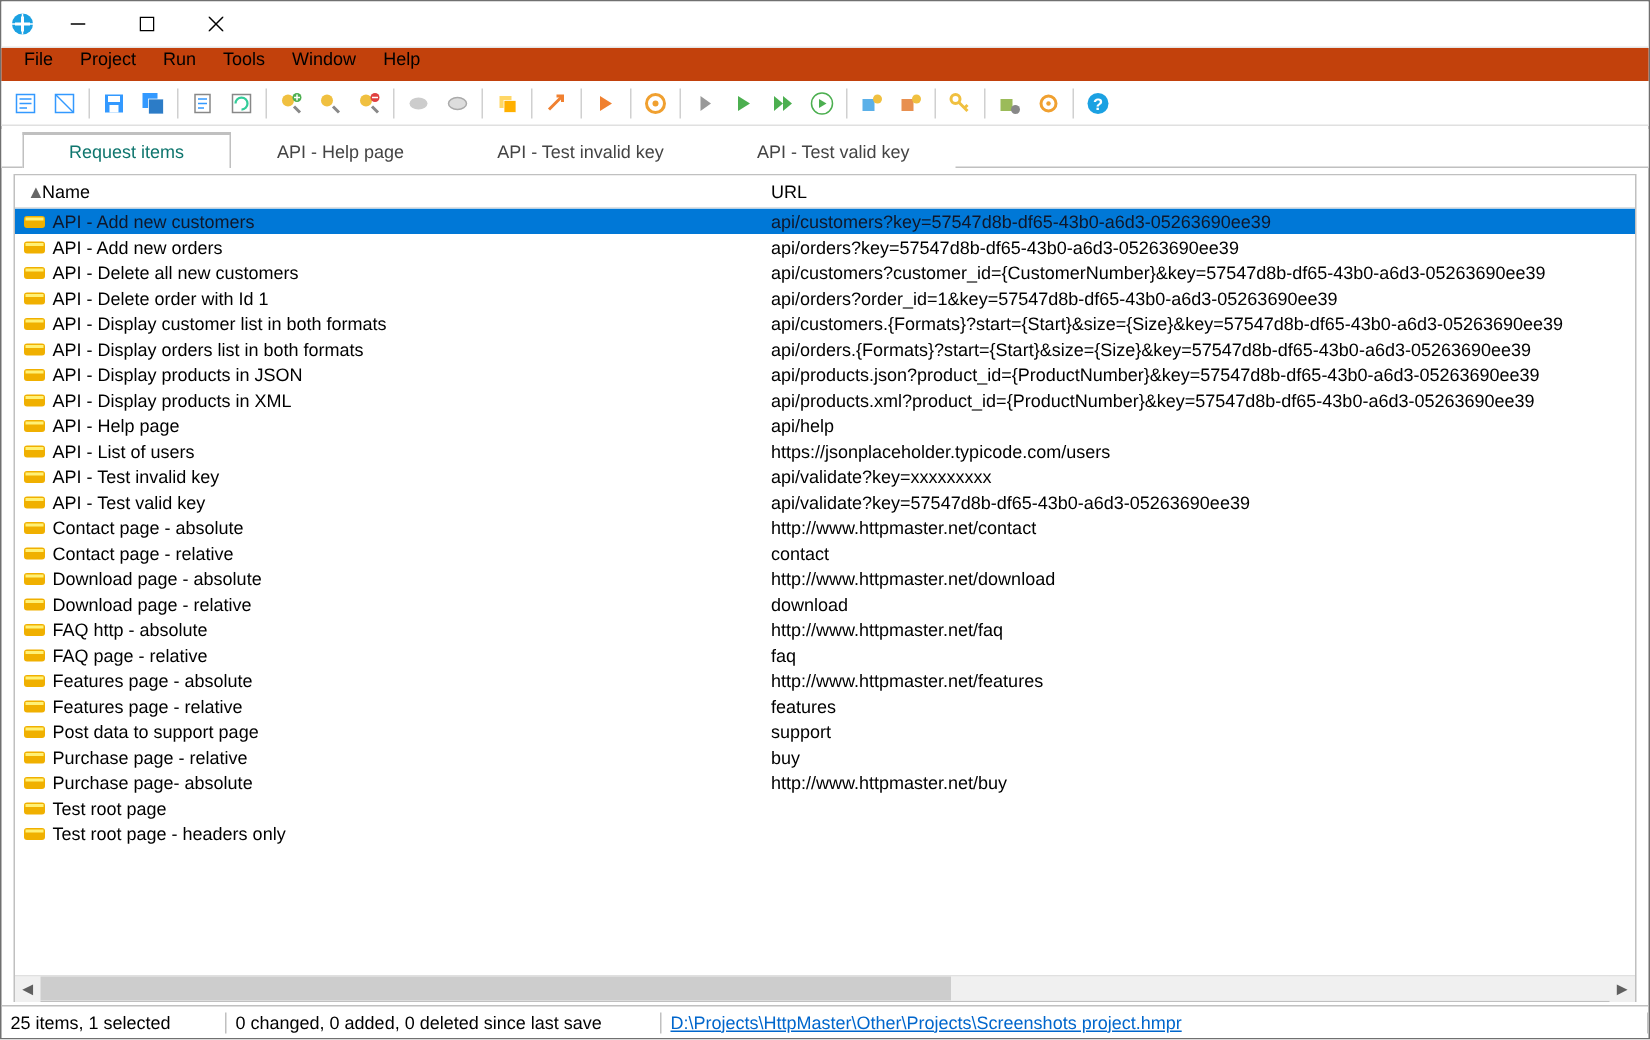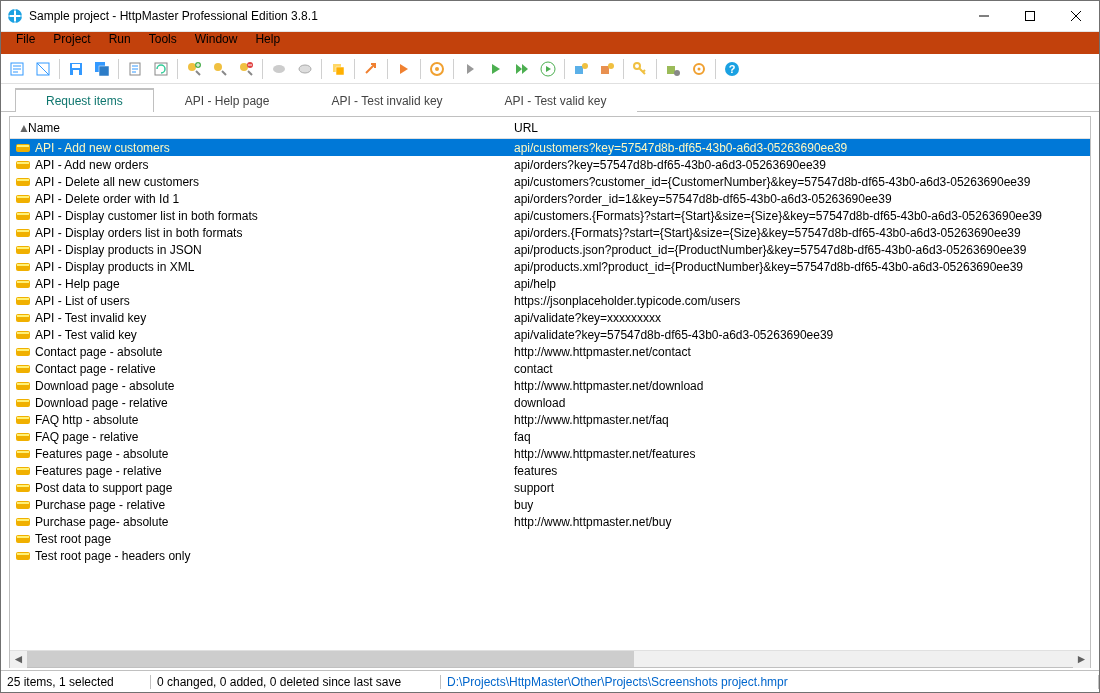--- a/index.html
+++ b/index.html
@@ -27,51 +27,50 @@
   .tab:not(.active){color:#444}
   
   .content{flex:1;display:flex;flex-direction:column;border:1px solid #c0c0c0;margin:4px 8px 2px;min-height:0}
   .list-header{height:22px;display:flex;align-items:center;border-bottom:1px solid #e0e0e0;background:#fff}
   .col{display:flex;align-items:center;padding:0 6px;height:100%;font-weight:400}
   .col.name{width:498px}
   .col.url{flex:1}
   .sort-arrow{width:8px;margin-left:4px;display:inline-flex;align-items:center;justify-content:center;color:#666}
   .list-body{flex:1;overflow:hidden;position:relative}
   .row{height:17px;display:flex;align-items:center;padding:0}
-  .row.selected{background:#0078d7;color:#fef9c3}
+  .row.selected{background:#0078d7;color:#0f172a}
   .row-icon{width:20px;height:16px;display:flex;align-items:center;justify-content:center;margin-left:3px}
   .row-name{width:475px;padding-left:2px;white-space:nowrap;overflow:hidden}
   .row-url{flex:1;padding-left:6px;white-space:nowrap;overflow:hidden}
   
   .hscroll{height:17px;background:#f0f0f0;display:flex;align-items:center;border-top:1px solid #e0e0e0}
   .hs-btn{width:17px;height:17px;display:flex;align-items:center;justify-content:center;background:#f0f0f0;color:#606060}
   .hs-track{flex:1;height:100%;position:relative;background:#f0f0f0}
   .hs-thumb{position:absolute;left:0;top:0;width:58%;height:100%;background:#cdcdcd}
   
   .statusbar{height:22px;display:flex;align-items:center;border-top:1px solid #c0c0c0;font-size:12px}
   .status-cell{display:flex;align-items:center;padding:0 6px;border-right:1px solid #c0c0c0;white-space:nowrap}
   .status-cell.items{width:150px}
   .status-cell.changes{width:290px}
-  .status-cell.path{flex:1;color:#0066cc;}
+  .status-cell.path{flex:1;color:#0066cc;text-decoration:underline}
 </style>
 </head>
 <body>
 
 <div class="window">
 
   <div class="titlebar">
     <span class="app-icon">
       <svg viewBox="0 0 16 16">
           <circle cx="8" cy="8" r="7" fill="#1ba1e2"></circle>
           <rect x="7" y="3" width="2" height="10" fill="#fff"></rect>
           <rect x="3" y="7" width="10" height="2" fill="#fff" transform="rotate(0 8 8)"></rect>
           <path d="M8 1 L8 15 M1 8 L15 8" stroke="#fff" stroke-width="1"></path>
         </svg>
     </span>
-    <span class="title-text">Sample project - HttpMaster Professional Edition 3.8.1</span>
     <div class="win-controls">
       <div class="win-btn">
           <svg viewBox="0 0 10 10">
             <line x1="0" y1="5" x2="10" y2="5" stroke="#000" stroke-width="1"></line>
           </svg>
         </div>
       <div class="win-btn">
           <svg viewBox="0 0 10 10">
             <rect x="0.5" y="0.5" width="9" height="9" fill="none" stroke="#000" stroke-width="1"></rect>
           </svg>

